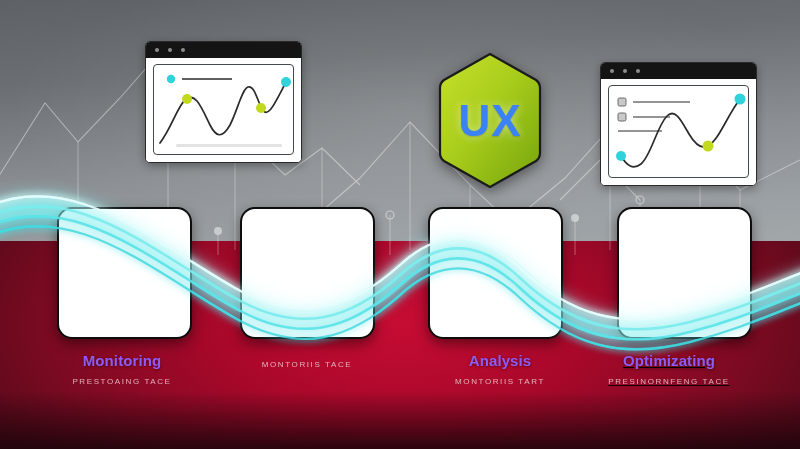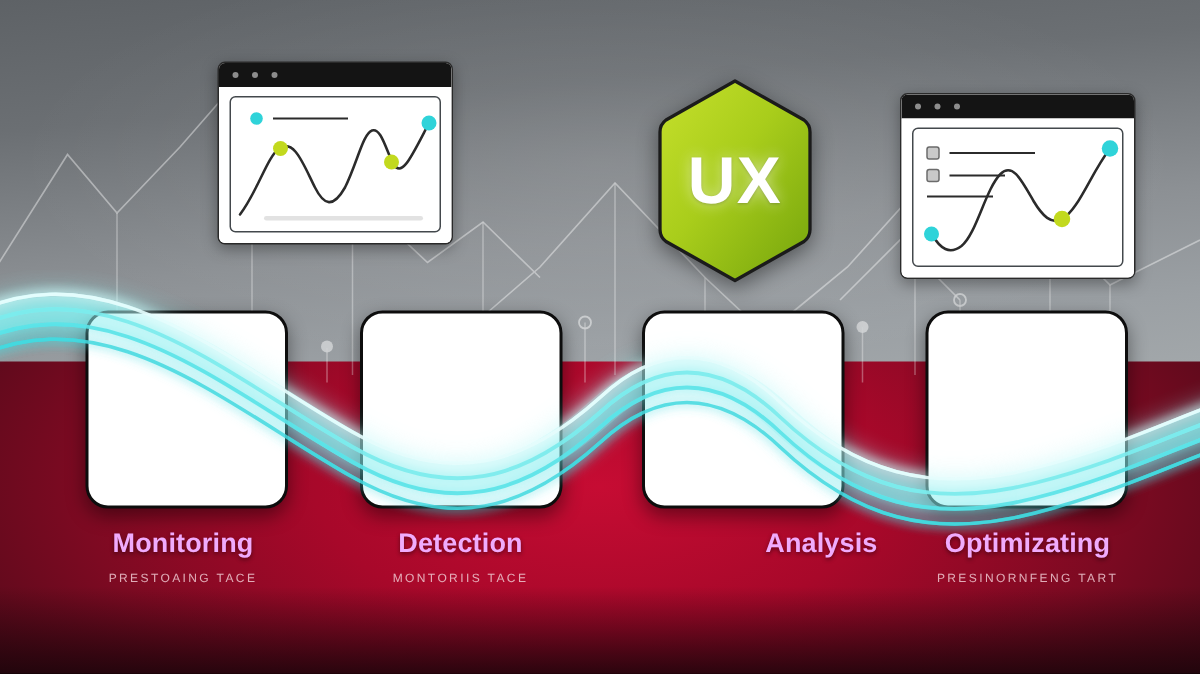--- a/index.html
+++ b/index.html
@@ -101,21 +101,21 @@
     width: 106px; height: 139px;
     filter: drop-shadow(0 4px 7px rgba(0,0,0,0.45));
   }
   .hex-label {
     position: absolute;
     left: 0; top: 0;
     width: 106px; height: 139px;
     display: flex;
     align-items: center;
     justify-content: center;
-    color: #ffffff;
+    color: #3b82f6;
     font-size: 44px;
     font-weight: 700;
     letter-spacing: 1px;
     text-shadow: 0 0 10px rgba(255,255,255,0.55), 0 1px 2px rgba(0,0,0,0.25);
   }
 
   
   .card {
     position: absolute;
     width: 131px;
@@ -130,22 +130,22 @@
 
   
   .caption {
     position: absolute;
     top: 352px;
     width: 170px;
     text-align: center;
     z-index: 5;
   }
   .caption .title {
-    color: #f0abfc;
-    font-size: 18px;
+    color: #8b5cf6;
+    font-size: 15px;
     font-weight: 700;
     letter-spacing: 0.1px;
     text-shadow: 0 1px 3px rgba(0,0,0,0.45);
     white-space: nowrap;
   }
   .caption .sub {
     margin-top: 8px;
     color: #efc9d1;
     font-size: 8px;
     letter-spacing: 1.6px;
@@ -296,24 +296,24 @@
       <path d="M-20 50 C70 5, 150 80, 235 128 C300 165, 350 150, 400 105 C440 68, 480 70, 520 108 C570 155, 620 170, 690 152 C745 138, 780 120, 820 106" stroke="#5ae3e8" stroke-width="2.5" opacity="0.9"></path>
       <path d="M-20 60 C70 15, 150 90, 235 138 C300 175, 350 160, 400 115 C440 78, 480 80, 520 118 C570 165, 620 180, 690 162 C745 148, 780 130, 820 116" stroke="#43d9df" stroke-width="2.3" opacity="0.85"></path>
     </g>
   </svg>
 
   <div class="caption" style="left:37px;">
     <div class="title">Monitoring</div>
     <div class="sub">PRESTOAING TACE</div>
   </div>
   <div class="caption" style="left:222px;">
-    <div class="title">Detection</div>
     <div class="sub">MONTORIIS TACE</div>
   </div>
-  <div class="caption" style="left:415px;text-align:right;">
+  <div class="caption" style="left:415px;">
     <div class="title">Analysis</div>
-  </div>
-  <div class="caption" style="left:600px;">
+    <div class="sub">MONTORIIS TART</div>
+  </div>
+  <div class="caption" style="left:584px;text-decoration:underline;">
     <div class="title">Optimizating</div>
-    <div class="sub">PRESINORNFENG TART</div>
+    <div class="sub">PRESINORNFENG TACE</div>
   </div>
 
 </div>
 
 </body></html>

